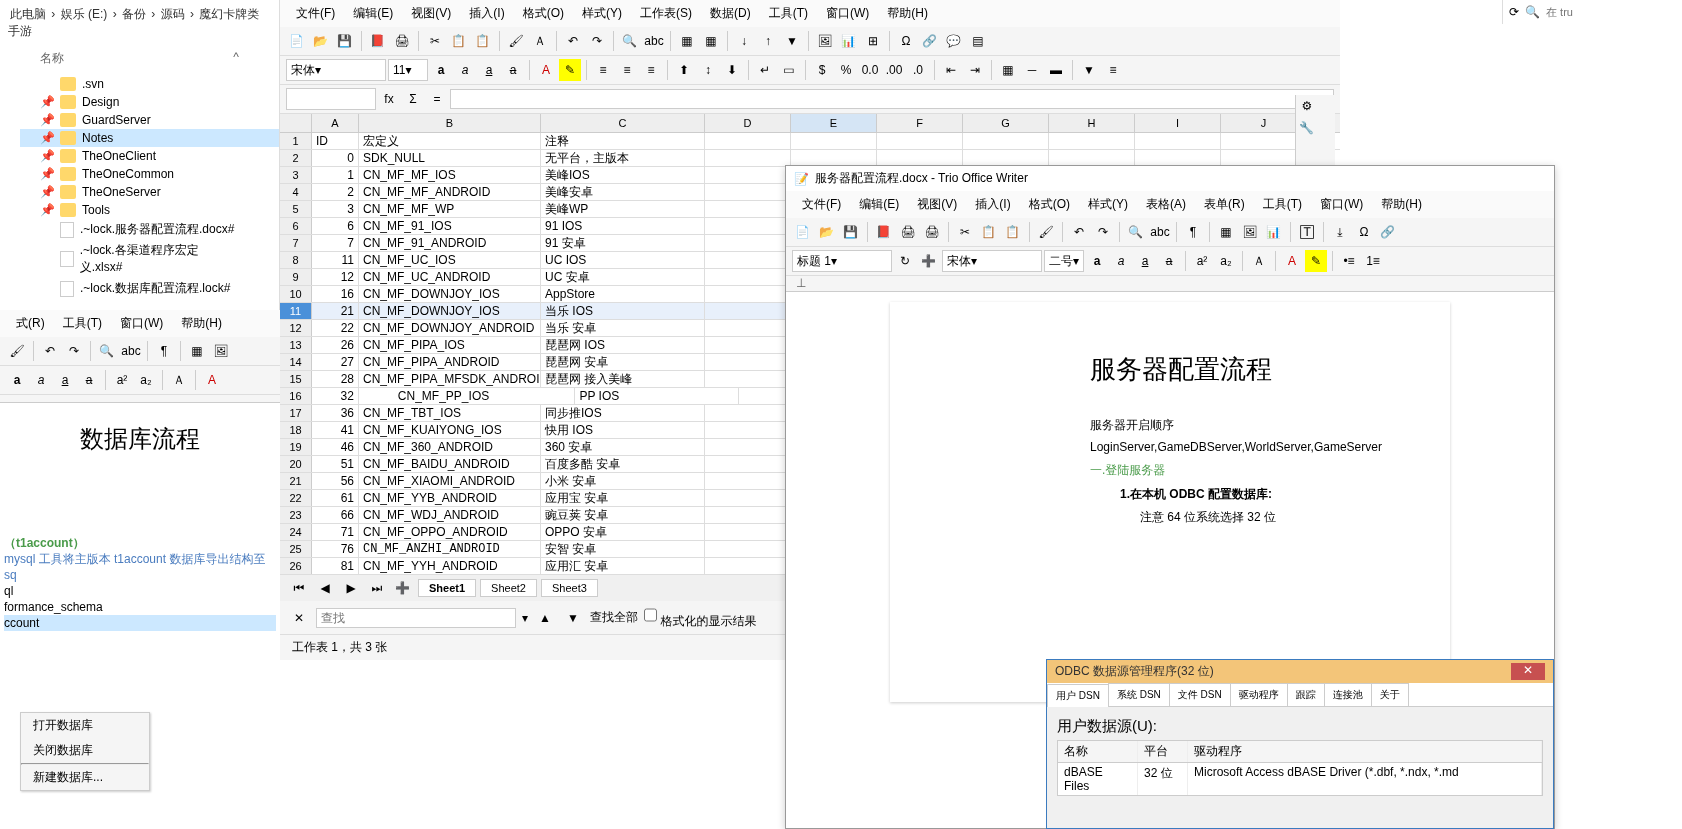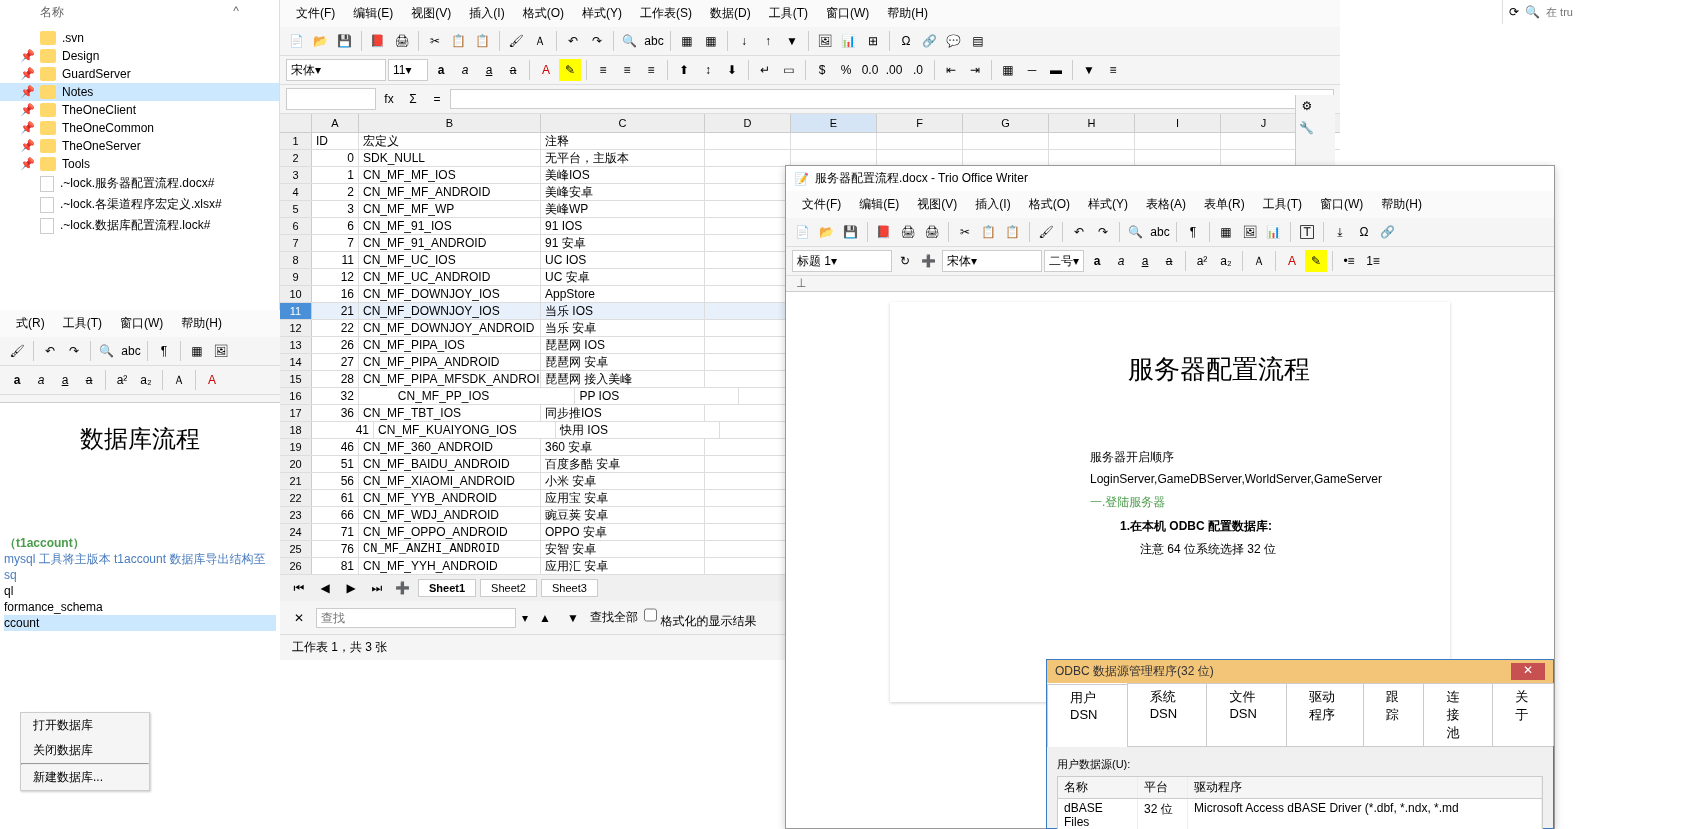--- a/index.html
+++ b/index.html
@@ -2,21 +2,21 @@
 <html><head>
 <meta charset="utf-8">
 <style>
 * { margin: 0; padding: 0; box-sizing: border-box; font-family: "Microsoft YaHei", sans-serif; font-size: 12px; }
 body { background: #fff; width: 1682px; height: 829px; position: relative; overflow: hidden; }
 
 .explorer { position: absolute; left: 0; top: 0; width: 280px; height: 310px; border-right: 1px solid #ddd; }
 .breadcrumb { padding: 6px 8px; color: #333; font-size: 12px; }
 .breadcrumb span { margin: 0 2px; }
 .folder-header { display: flex; justify-content: space-between; padding: 4px 40px; color: #666; font-size: 11px; }
-.folder-list { padding: 4px 0; }
+.folder-list { padding: 4px 0; margin-left: 20px; }
 .folder-item { display: flex; align-items: center; padding: 2px 40px; cursor: pointer; }
 .folder-item.selected { background: #cce8ff; }
 .folder-item .pin { width: 12px; color: #999; margin-left: -20px; margin-right: 8px; }
 .folder-icon { width: 16px; height: 14px; background: #ffd86b; border-radius: 2px; margin-right: 6px; display: inline-block; }
 .file-icon { width: 14px; height: 16px; background: #fff; border: 1px solid #ccc; margin-right: 6px; display: inline-block; }
 
 .calc-app { position: absolute; left: 280px; top: 0; width: 1060px; height: 770px; background: #fff; }
 .menubar { display: flex; padding: 3px 8px; gap: 2px; background: #fafafa; }
 .menubar > span { padding: 2px 8px; cursor: pointer; }
 .toolbar { display: flex; padding: 3px 6px; gap: 2px; align-items: center; flex-wrap: wrap; background: #f5f5f5; border-bottom: 1px solid #ddd; }
@@ -35,59 +35,66 @@
 .sheet-tabs { display: flex; padding: 2px 8px; background: #f0f0f0; align-items: center; gap: 4px; }
 .sheet-tab { padding: 2px 10px; border: 1px solid #ccc; background: #fff; cursor: pointer; font-size: 11px; }
 .sheet-tab.active { font-weight: bold; }
 .findbar { display: flex; padding: 4px 8px; gap: 6px; align-items: center; background: #f5f5f5; }
 .findbar input { flex: 1; height: 20px; border: 1px solid #ccc; padding: 0 4px; max-width: 200px; }
 .statusbar { display: flex; padding: 4px 12px; background: #f5f5f5; border-top: 1px solid #ddd; font-size: 11px; }
 
 .writer-app { position: absolute; left: 785px; top: 165px; width: 770px; height: 664px; background: #fff; border: 1px solid #999; box-shadow: 0 2px 8px rgba(0,0,0,.2); }
 .writer-title { background: #fff; padding: 4px 8px; display: flex; align-items: center; gap: 6px; }
 .doc-page { margin: 10px auto; background: #fff; width: 560px; min-height: 400px; box-shadow: 0 1px 3px rgba(0,0,0,.2); padding: 50px 40px 20px 200px; position: relative; }
-.doc-title { font-size: 26px; font-family: "SimSun", serif; text-align: right; padding-right: 100px; margin-bottom: 60px; }
+.doc-title { font-size: 26px; font-family: "SimSun", serif; text-align: left; padding-right: 100px; margin-bottom: 28px; }
 .doc-body { font-size: 13px; line-height: 1.8; }
 .doc-body p { margin-bottom: 2px; }
 .green { color: #4a9b4a; }
 .ruler { height: 16px; background: #f5f5f5; border-bottom: 1px solid #ccc; position: relative; font-size: 9px; color: #666; padding: 0 120px; overflow: hidden; }
 .ruler span { position: absolute; }
 
 .dbflow { position: absolute; left: 0; top: 310px; width: 280px; height: 360px; background: #fff; }
 .dbflow .menubar { font-size: 11px; }
 .dbflow-title { font-size: 24px; font-family: "SimSun", serif; text-align: center; padding: 20px; }
 .db-section { font-size: 11px; padding: 0 4px; line-height: 16px; }
 
 .ctx-menu { position: absolute; left: 20px; top: 712px; width: 130px; background: #f5f5f5; border: 1px solid #ccc; box-shadow: 1px 1px 2px rgba(0,0,0,.2); }
 .ctx-menu div { padding: 4px 12px; cursor: pointer; font-size: 12px; }
 
 .odbc { position: absolute; left: 1046px; top: 659px; width: 508px; height: 170px; background: #f0f0f0; border: 1px solid #3b7bbf; }
 .odbc-title { background: #f3c579; color: #333; padding: 3px 8px; display: flex; justify-content: space-between; font-size: 12px; }
 .odbc-close { background: #c75050; color: #fff; padding: 0 12px; cursor: pointer; }
 .odbc-tabs { display: flex; background: #fff; border-bottom: 1px solid #ccc; }
-.odbc-tab { padding: 4px 22px; border: 1px solid #ccc; border-bottom: none; font-size: 13px; cursor: pointer; margin-right: -1px; }
+.odbc-tab { padding: 4px 8px; border: 1px solid #ccc; border-bottom: none; font-size: 10px; cursor: pointer; margin-right: -1px; }
 .odbc-tab.active { background: #fff; position: relative; top: 1px; }
 .odbc-body { padding: 10px; display: flex; gap: 10px; }
 .odbc-list { flex: 1; background: #fff; border: 1px solid #ccc; font-size: 11px; }
 .odbc-list-header { display: flex; border-bottom: 1px solid #ccc; background: #f5f5f5; }
 .odbc-list-header span, .odbc-list-row span { padding: 2px 6px; border-right: 1px solid #eee; }
 .odbc-list-row { display: flex; }
 .odbc-btn { border: 1px solid #999; background: #f5f5f5; padding: 3px 20px; font-size: 11px; cursor: pointer; }
 
 .calc-sidebar { position: absolute; left: 1295px; top: 95px; width: 40px; height: 70px; background: #f5f5f5; border-left: 1px solid #ccc; }
 
 .search-top { position: absolute; right: 0; top: 0; width: 180px; height: 24px; display: flex; align-items: center; padding: 0 6px; gap: 6px; border-left: 1px solid #ddd; }
 .search-top input { border: none; outline: none; font-size: 11px; color: #999; }
 .cell.num { text-align: right; }
 .small-icons { padding-left: 748px; font-size: 11px; color: #555; line-height: 16px; }
 </style>
 </head>
 <body>
 
 <div class="explorer">
+  <div class="breadcrumb">
+    <span>此电脑</span> ›
+    <span>娱乐 (E:)</span> ›
+    <span>备份</span> ›
+    <span>源码</span> ›
+    <span>魔幻卡牌类手游</span>
+  </div>
   <div class="folder-header">
     <span>名称</span>
       <span>^</span>
   </div>
   <div class="folder-list" id="folder-list">
       <div class="folder-item">
         <span class="pin"></span>
         <span class="folder-icon"></span>
         <span>.svn</span>
       </div>
@@ -484,21 +491,21 @@
         <div class="cell" style="width: 86px;"></div>
         <div class="cell" style="width: 86px;"></div>
         <div class="cell" style="width: 86px;"></div>
         <div class="cell" style="width: 86px;"></div>
         <div class="cell" style="width: 86px;"></div>
         <div class="cell" style="width: 86px;"></div>
         <div class="cell" style="width: 86px;"></div>
       </div>
       <div class="sheet-row">
         <div class="row-h">18</div>
-        <div class="cell num" style="width: 62px;">41</div>
+        <div class="cell num" style="width: 47px;">41</div>
         <div class="cell" style="width: 182px;">CN_MF_KUAIYONG_IOS</div>
         <div class="cell" style="width: 164px;">快用 IOS</div>
         <div class="cell" style="width: 86px;"></div>
         <div class="cell" style="width: 86px;"></div>
         <div class="cell" style="width: 86px;"></div>
         <div class="cell" style="width: 86px;"></div>
         <div class="cell" style="width: 86px;"></div>
         <div class="cell" style="width: 86px;"></div>
         <div class="cell" style="width: 86px;"></div>
       </div>
@@ -808,21 +815,21 @@
       <div class="odbc-tab active">用户 DSN</div>
       <div class="odbc-tab">系统 DSN</div>
       <div class="odbc-tab">文件 DSN</div>
       <div class="odbc-tab">驱动程序</div>
       <div class="odbc-tab">跟踪</div>
       <div class="odbc-tab">连接池</div>
       <div class="odbc-tab">关于</div>
     </div>
   <div class="odbc-body">
     <div style="flex:1">
-      <div style="font-size:11px;margin-bottom:4px">用户数据源(U):</div>
+      <div style="font-size:15px;margin-bottom:4px">用户数据源(U):</div>
       <div class="odbc-list">
         <div class="odbc-list-header">
           <span style="width:80px">名称</span>
           <span style="width:50px">平台</span>
           <span style="flex:1">驱动程序</span>
         </div>
         <div class="odbc-list-row">
           <span style="width:80px">dBASE Files</span>
           <span style="width:50px">32 位</span>
           <span style="flex:1">Microsoft Access dBASE Driver (*.dbf, *.ndx, *.md</span>

